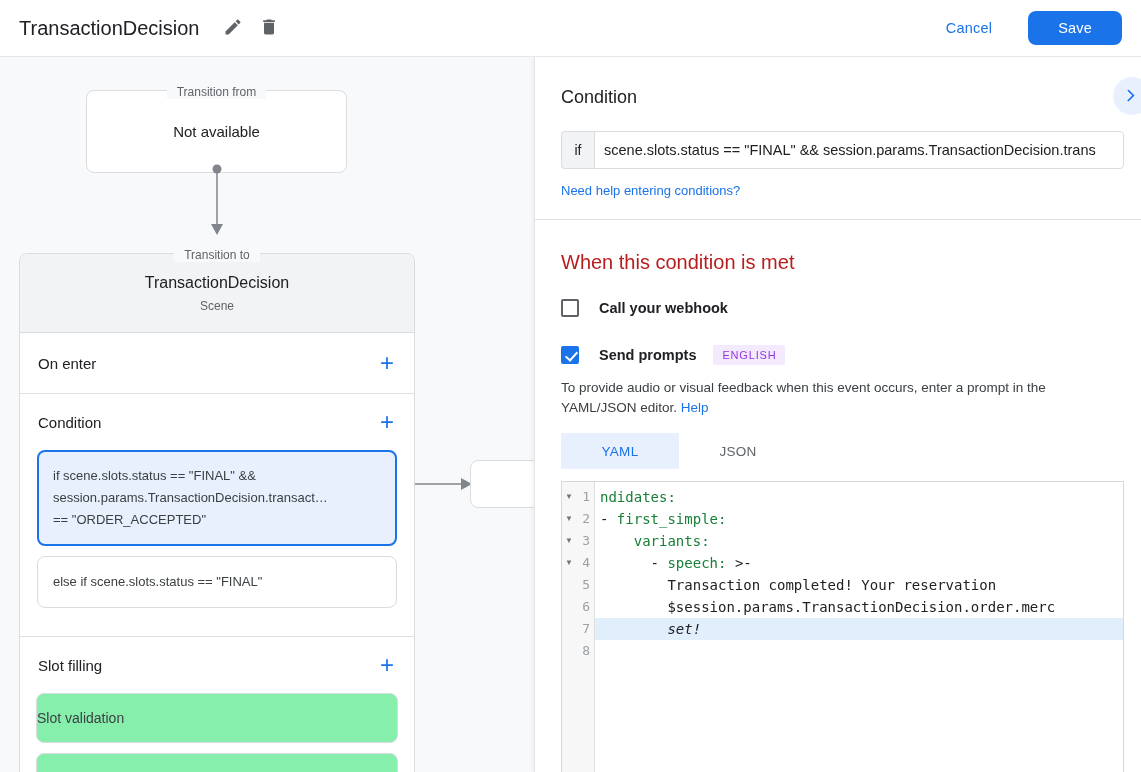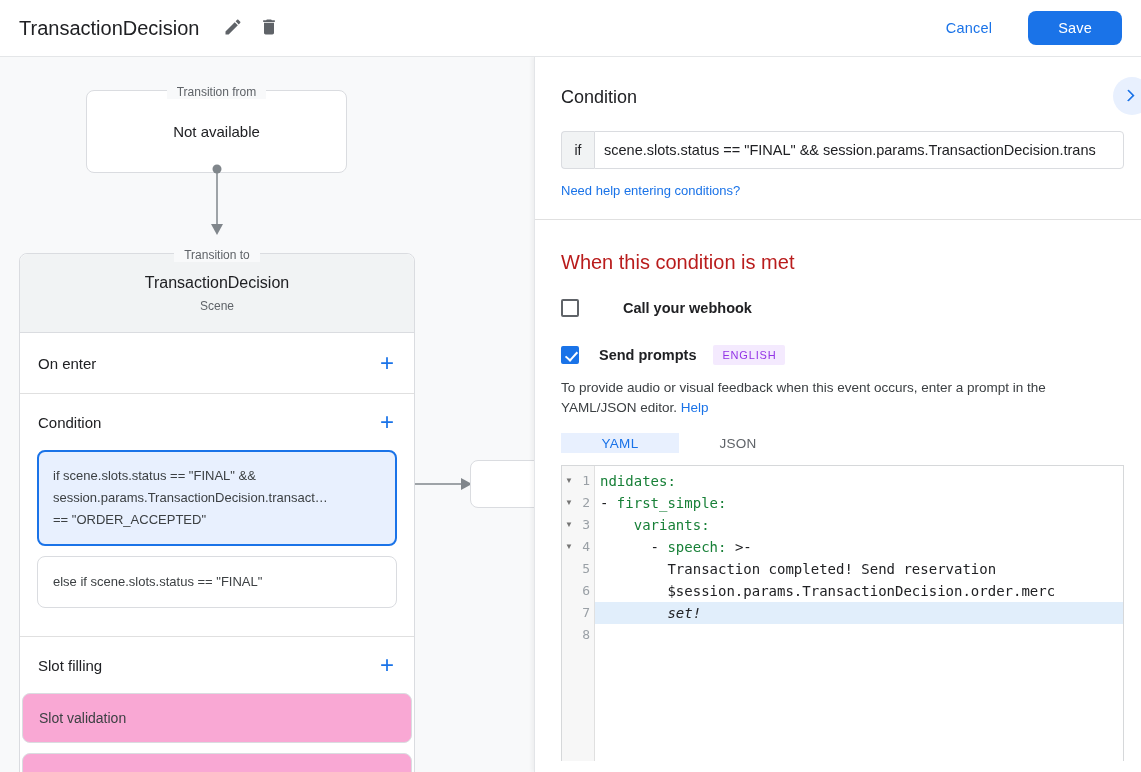--- a/index.html
+++ b/index.html
@@ -71,23 +71,23 @@
   .sec-divider { border-top:1px solid #e0e0e0; }
 
   .cards-wrap { padding:0 17px 18px; }
   .cond-card {
     border:1px solid #dadce0; background:#fff; border-radius:8px;
     padding:14px 15px; font-size:13px; line-height:22px; color:#3c4043;
     margin-bottom:10px; cursor:pointer;
   }
   .cond-card.selected { border:2px solid #1a73e8; background:#e8f0fe; padding:13px 14px; }
   .slot-card {
-    border:1px solid #dadce0; background:#f9a8d4; border-radius:8px; height:50px;
-    display:flex; align-items:center; padding-left:16px;
-    font-size:14px; color:#3c4043; margin:0 2px 10px; cursor:pointer;
+    border:1px solid #dadce0; background:#86efac; border-radius:8px; height:50px;
+    display:flex; align-items:center; 
+    font-size:14px; color:#3c4043; margin:0 16px 10px; cursor:pointer;
   }
 
   
   .panel {
     position:absolute; top:57px; left:534px; width:607px; height:715px;
     background:#fff; border-left:1px solid #e3e5e8; box-shadow:-2px 0 4px rgba(0,0,0,.05);
     padding:0 17px 0 26px; z-index:20;
   }
   .chevron-btn {
     position:absolute; left:578px; top:20px; width:38px; height:38px; border-radius:50%;
@@ -108,21 +108,21 @@
   .if-input {
     flex:1; border:1px solid #dadce0; border-radius:0 4px 4px 0; padding:0 9px;
     font-family:inherit; font-size:14.5px; color:#202124; outline:none; background:#fff;
   }
   .help-link { margin-top:14px; font-size:13px; }
   .help-link a, .inline-link { color:#1a73e8; text-decoration:none; cursor:pointer; }
   .panel-divider { margin:21px -17px 0 -26px; border-top:1px solid #e0e0e0; }
   .panel h3 { margin-top:31px; font-size:20px; font-weight:400; color:#b91c1c; }
 
   .check-row { display:flex; align-items:center; }
-  .check-row.webhook { margin-top:25px;gap:24px; }
+  .check-row.webhook { margin-top:25px; }
   .check-row.prompts { margin-top:28px; }
   .checkbox {
     width:18px; height:18px; border:2px solid #5f6368; border-radius:2px;
     background:#fff; cursor:pointer; flex:0 0 auto;
   }
   .checkbox.checked {
     background:#1a73e8; border-color:#1a73e8; position:relative;
   }
   .checkbox.checked::after {
     content:""; position:absolute; left:5px; top:1px; width:5px; height:10px;
@@ -130,21 +130,21 @@
   }
   .check-label { margin-left:20px; font-size:14.5px; font-weight:700; color:#202124; }
   .lang-badge {
     margin-left:17px; background:#f4eafe; color:#9334e6; font-size:11px; font-weight:500;
     letter-spacing:.8px; padding:4px 9px; border-radius:2px;
   }
   .helper { margin-top:13px; font-size:13.5px; line-height:20px; color:#3c4043; max-width:584px; }
 
   .tabs { margin-top:15px; display:flex; }
   .tab {
-    width:118px; height:20px; display:flex; align-items:center; justify-content:center;
+    width:118px; height:36px; display:flex; align-items:center; justify-content:center;
     font-size:13.5px; font-weight:500; letter-spacing:.3px; color:#5f6368; cursor:pointer;
   }
   .tab.active { color:#1a73e8; background:#e8f0fe; }
 
   .editor {
     margin-top:12px; height:296px; border:1px solid #d6d8da; border-bottom:none;
     position:relative; overflow:hidden; background:#fff;
     font-family:"DejaVu Sans Mono", monospace;
   }
   .gutter-bg {
@@ -302,21 +302,21 @@
           <span class="ecode"><span>    </span><span class="k">variants:</span></span>
         </div>
         <div class="erow">
           <span class="efold">▼</span>
           <span class="enum">4</span>
           <span class="ecode"><span>      - </span><span class="k">speech:</span><span> &gt;-</span></span>
         </div>
         <div class="erow">
           <span class="efold"></span>
           <span class="enum">5</span>
-          <span class="ecode"><span>        Transaction completed! Send reservation</span></span>
+          <span class="ecode"><span>        Transaction completed! Your reservation</span></span>
         </div>
         <div class="erow">
           <span class="efold"></span>
           <span class="enum">6</span>
           <span class="ecode"><span>        $session.params.TransactionDecision.order.merc</span></span>
         </div>
         <div class="erow hl">
           <span class="efold"></span>
           <span class="enum">7</span>
           <span class="ecode"><span>        set!</span></span>

